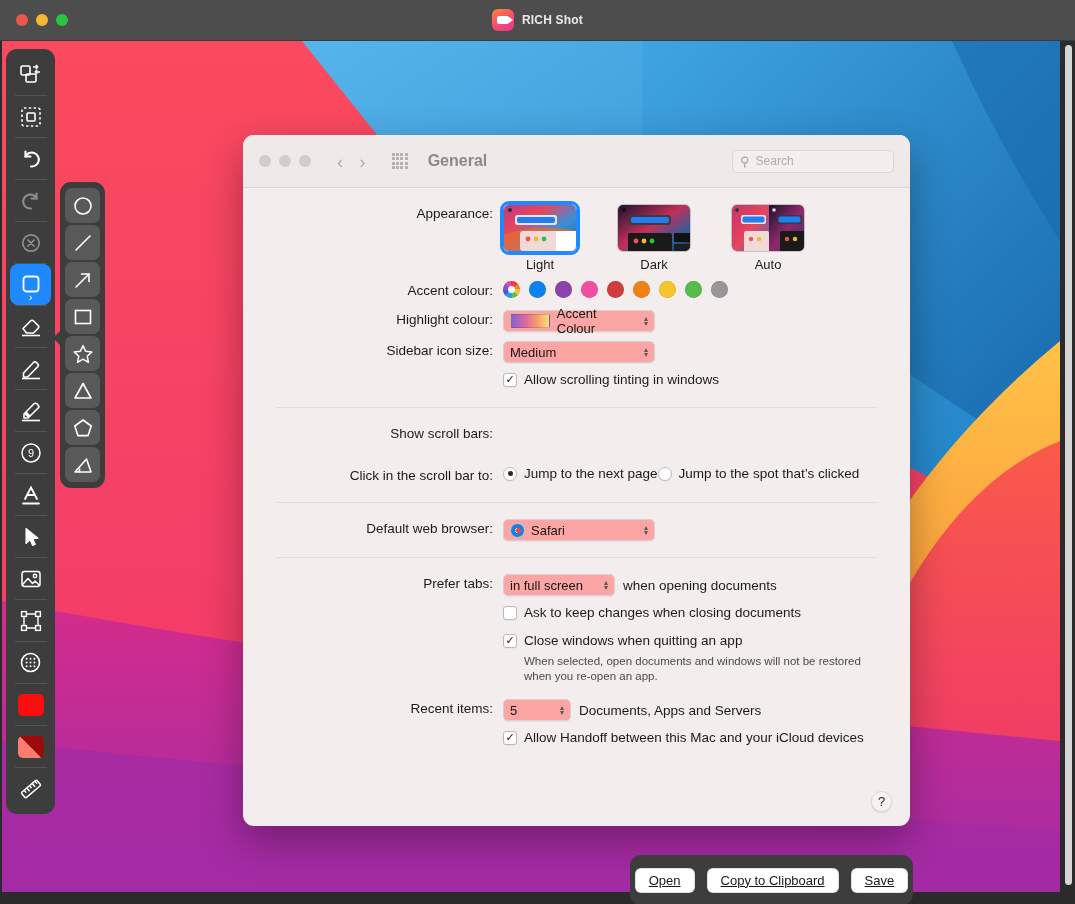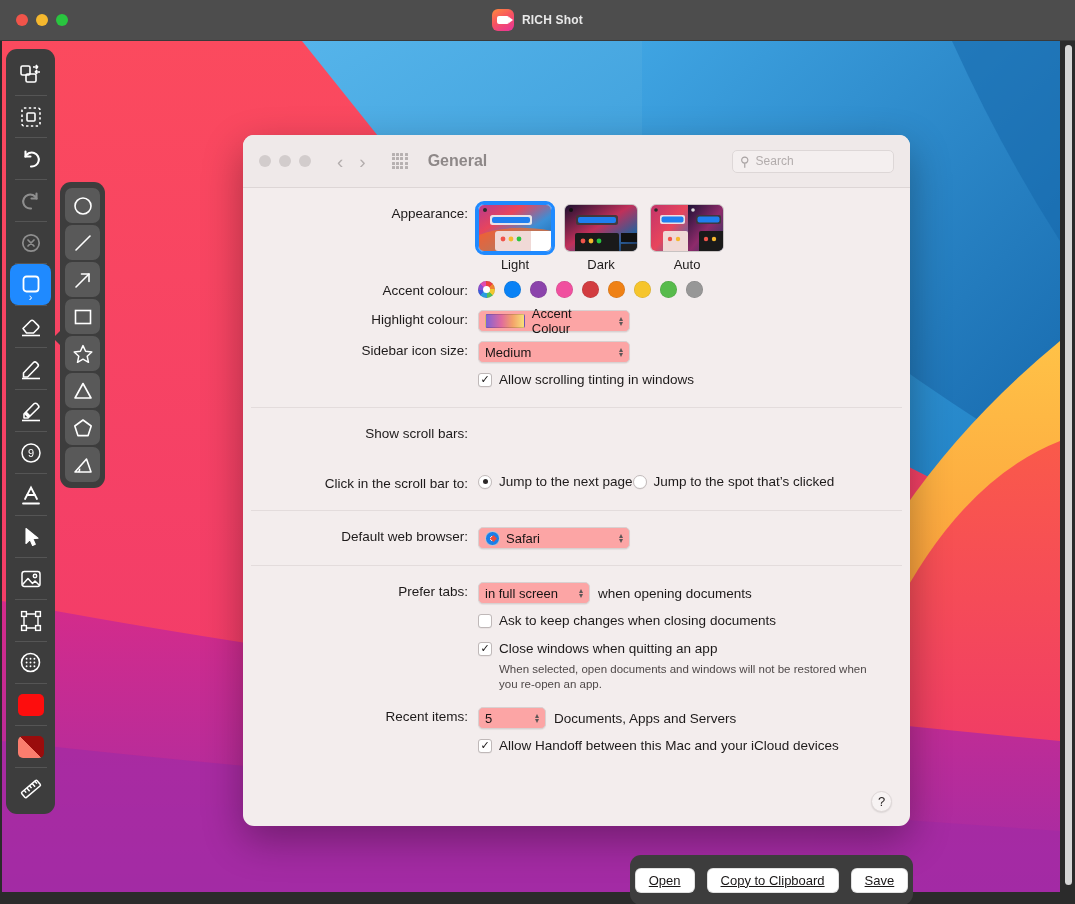--- a/index.html
+++ b/index.html
@@ -167,35 +167,35 @@
     display: flex; align-items: center; gap: 6px; padding: 0 7px;
   }
   #search-box .mag { color: #a9a3a3; font-size: 13px; }
   #search-box input {
     border: 0; background: transparent; outline: none;
     font-family: "Liberation Sans", sans-serif; font-size: 12px; color: #4a4545;
     width: 100%;
   }
   #search-box input::placeholder { color: #b2acac; }
 
-  #prefs-body { flex: 1; position: relative; padding: 0 8px; }
+  #prefs-body { flex: 1; position: relative; padding: 0 33px; }
 
   .pref-section { padding: 16px 0; }
   .pref-section + .pref-section { border-top: 1px solid #e3dcdc; }
 
   .prow { display: flex; align-items: flex-start; margin-bottom: 9px; }
   .prow:last-child { margin-bottom: 0; }
   .plabel {
     width: 227px; flex: 0 0 227px; text-align: right; padding-right: 10px;
     font-size: 13.5px; color: #1d1a1a; line-height: 20px;
   }
   .pfield { flex: 1; display: flex; align-items: center; flex-wrap: wrap; }
 
   
-  .appearance-group { display: flex; gap: 12px; }
+  .appearance-group { display: flex; gap: 40px; }
   .appearance-opt { display: flex; flex-direction: column; align-items: center; cursor: pointer; }
   .thumb {
     width: 74px; height: 48px; border-radius: 6px; overflow: hidden;
     position: relative; border: 1px solid rgba(0,0,0,.18);
   }
   .appearance-opt.selected .thumb {
     outline: 3px solid #1f8aff; outline-offset: 0px; border-color: #1f8aff;
   }
   .thumb-label { font-size: 13px; color: #1d1a1a; margin-top: 5px; }
 
@@ -742,21 +742,21 @@
           </div>
 
         </div>
 
         <div class="pref-section">
 
           <div class="prow">
             <div class="plabel">Show scroll bars:</div>
           </div>
 
-          <div class="prow" style="margin-top:30px">
+          <div class="prow" style="margin-top:22px">
             <div class="plabel">Click in the scroll bar to:</div>
             <div class="pfield" style="flex-direction:row;align-items:flex-start">
               <div class="check-line">
                 <div class="radio on"></div>
                 <div class="opt-text">Jump to the next page</div>
               </div>
               <div class="check-line">
                 <div class="radio"></div>
                 <div class="opt-text">Jump to the spot that’s clicked</div>
               </div>

